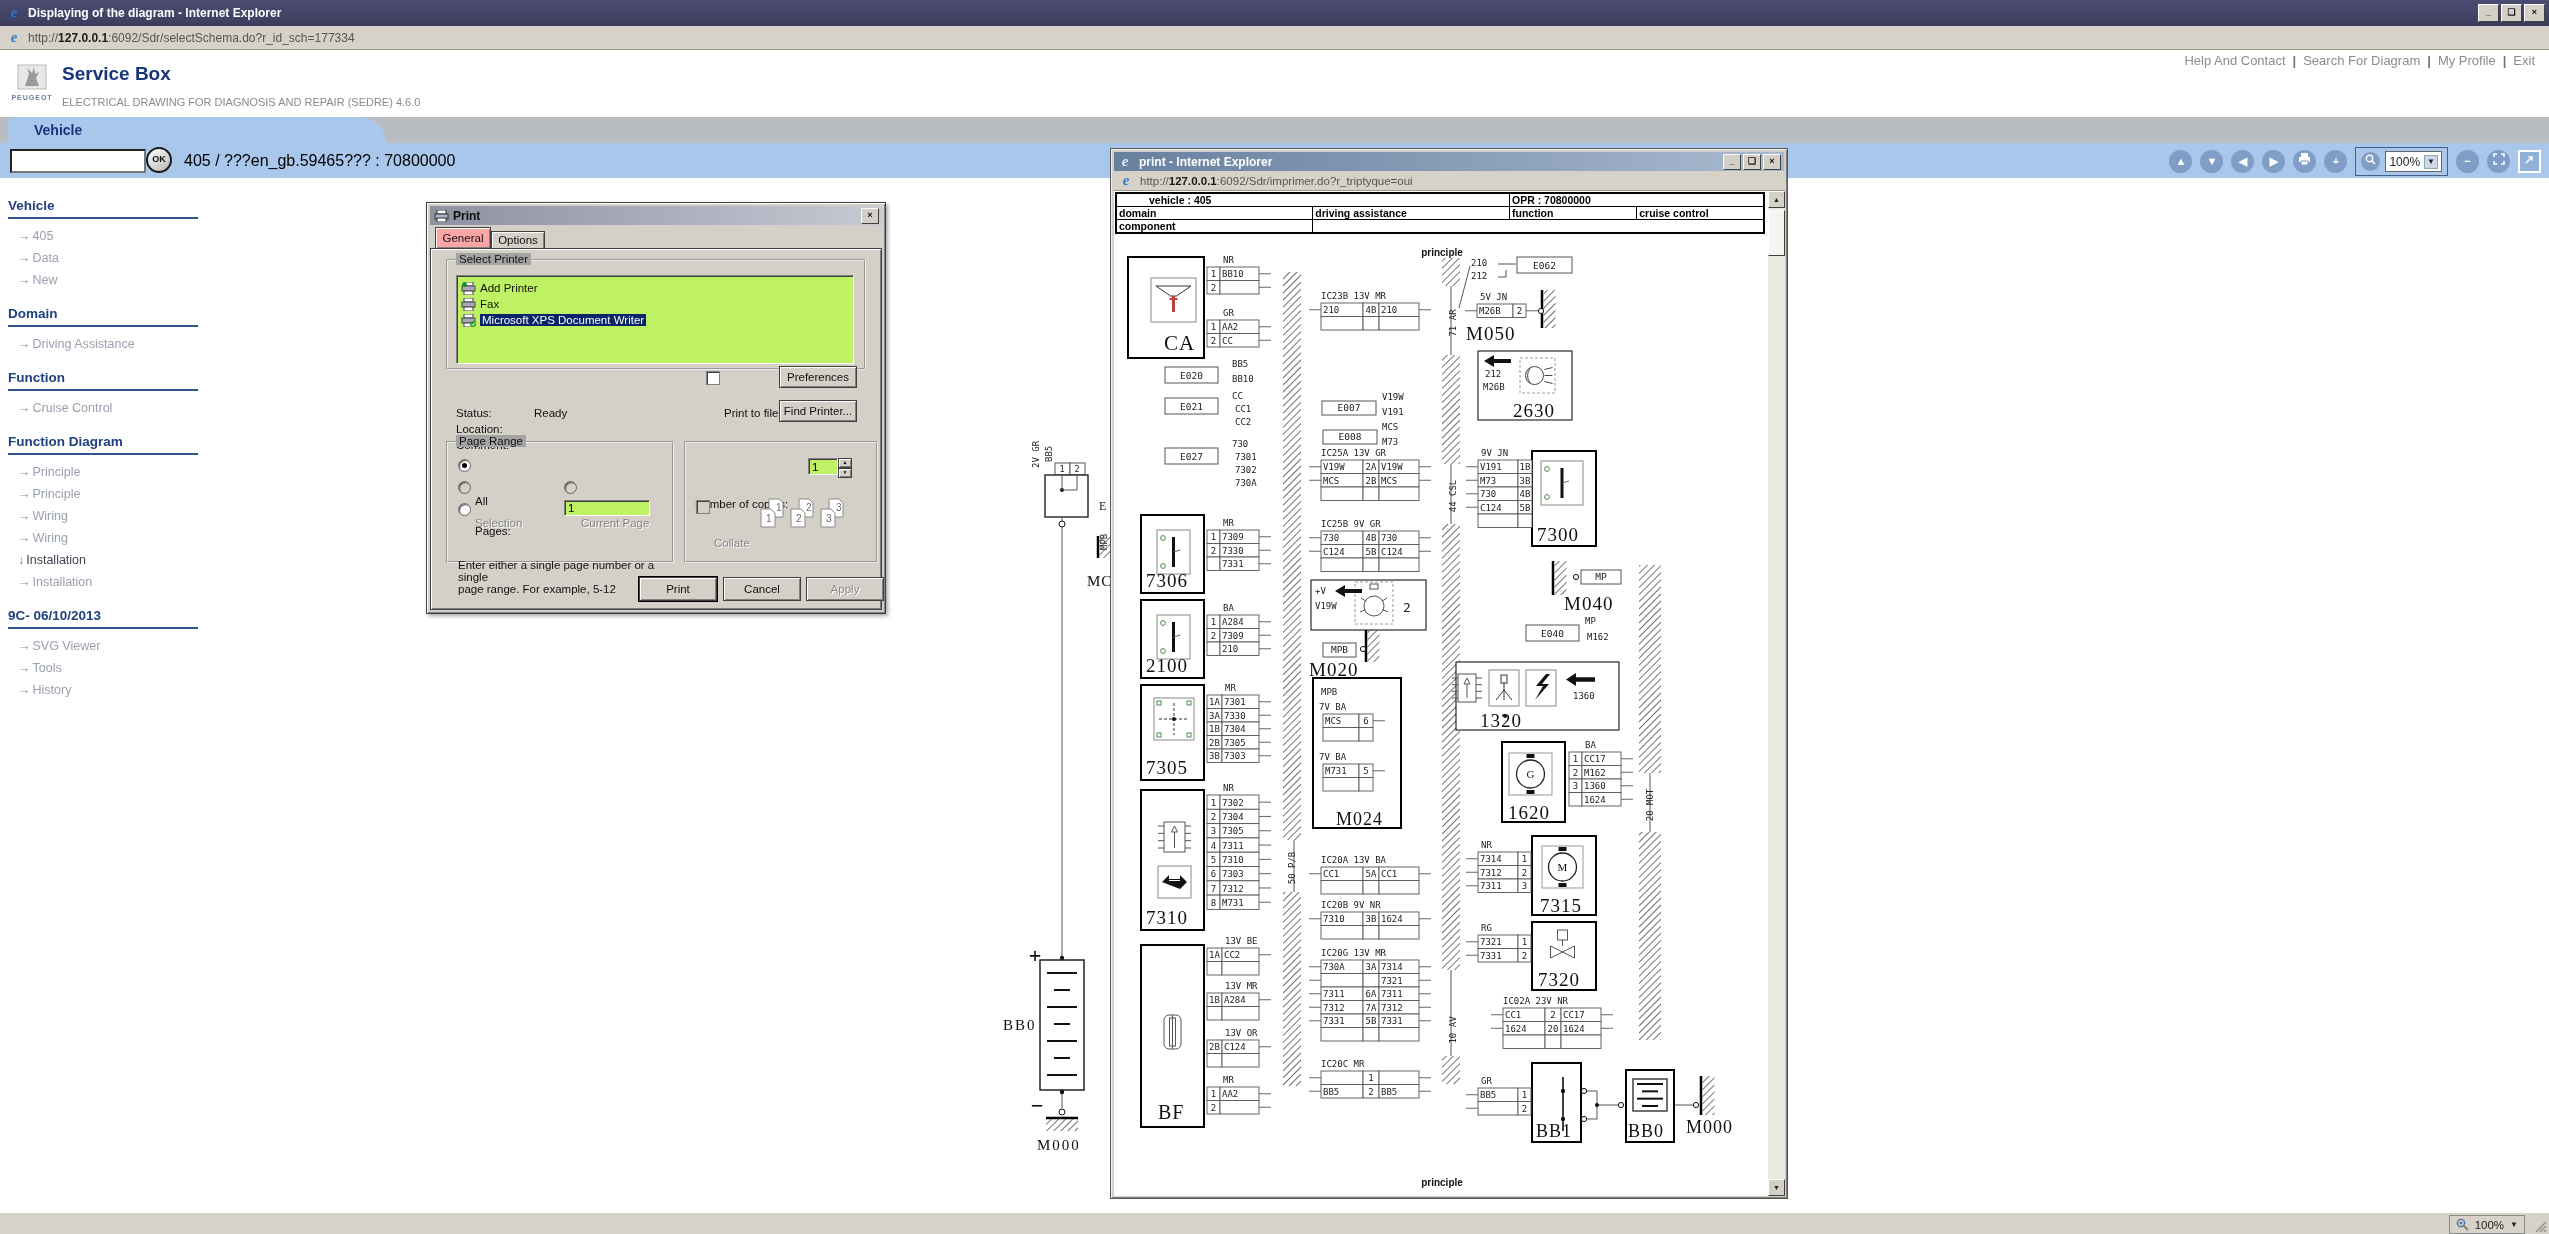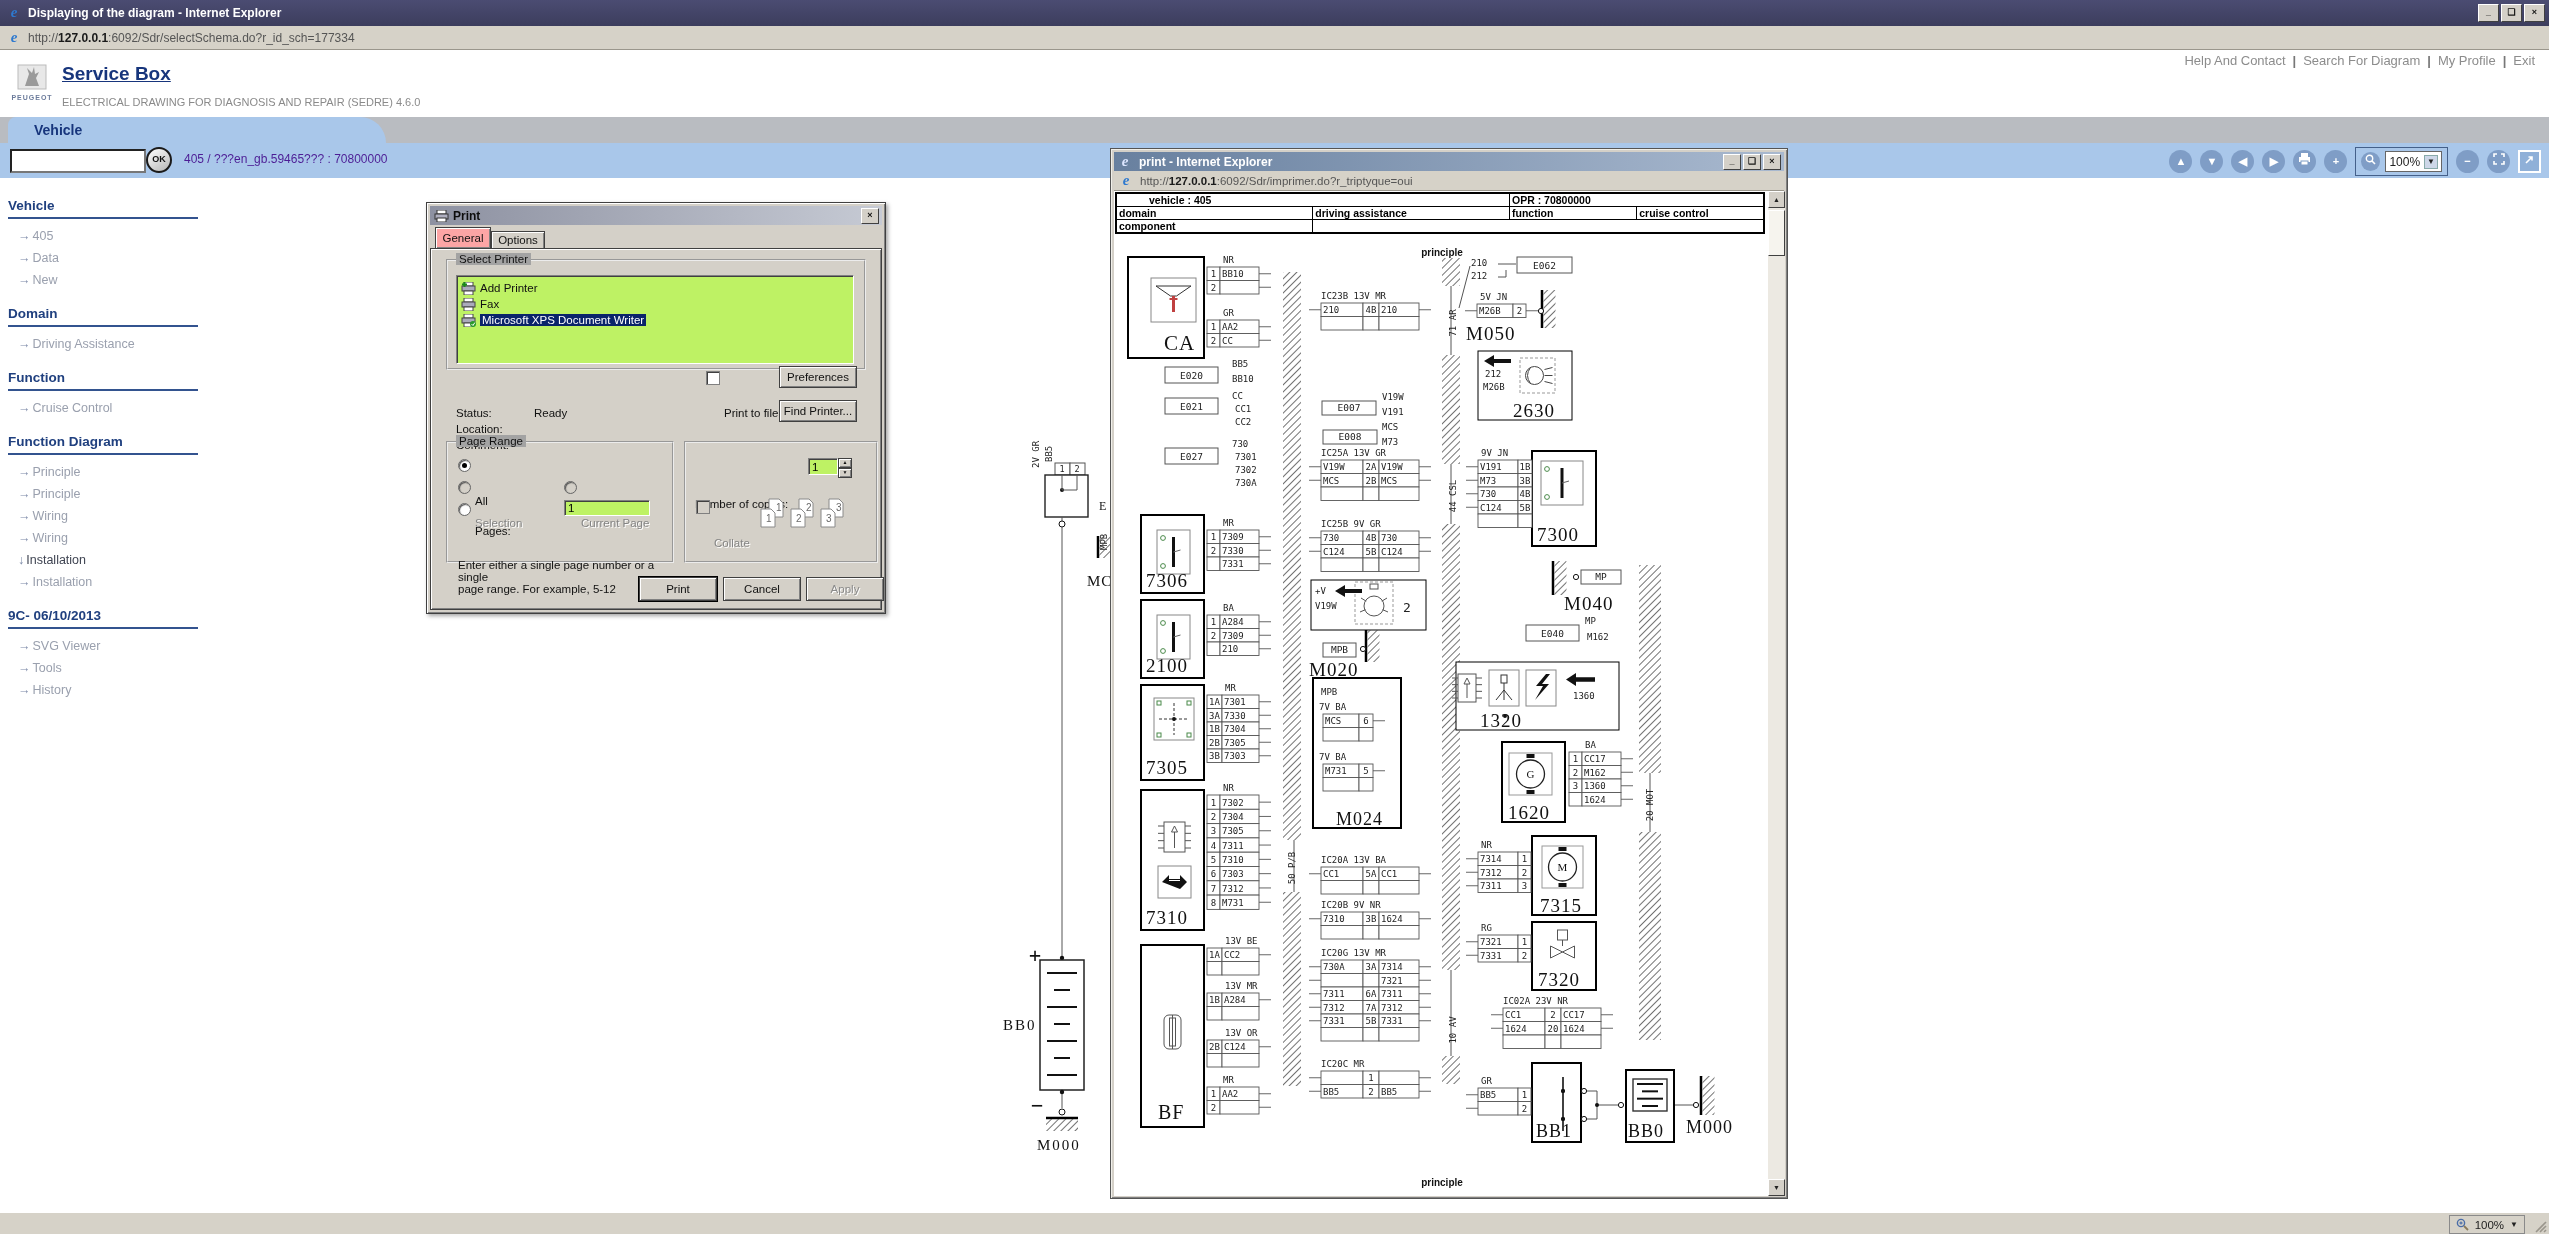--- a/index.html
+++ b/index.html
@@ -17,30 +17,30 @@
   .ie-ico{display:inline-block;width:16px;height:16px;border-radius:50%;color:#2e79cf;font-family:"Liberation Serif",serif;
           font-style:italic;font-weight:bold;font-size:15px;line-height:15px;text-align:center;margin-right:6px;}
   .url b{color:#1a1a1a;}
   .page{left:0;top:50px;width:2549px;height:1162px;background:#fff;}
   .toplinks{position:absolute;right:14px;top:3px;font-size:13px;color:#8c8c8c;}
   .toplinks a{color:#8c8c8c;text-decoration:none;}
   .toplinks .sep{color:#777;margin:0 7px;font-weight:bold;}
   .logo{position:absolute;left:10px;top:14px;width:44px;height:40px;text-align:center;}
   .lionbox{width:30px;height:26px;margin:0 auto;}
   .brandword{font-size:7px;letter-spacing:1px;color:#6b7b9b;font-weight:bold;}
-  .apptitle{position:absolute;left:62px;top:13px;font-size:19px;font-weight:bold;color:#17357c;text-decoration:underline;}
+  .apptitle{position:absolute;left:62px;top:13px;font-size:19px;font-weight:bold;color:#17357c;}
   .appsub{position:absolute;left:62px;top:46px;font-size:11px;color:#8a8a8a;}
   .tabrow{position:absolute;left:0;top:67px;width:2549px;height:26px;background:#b9bcc1;}
   .vtab{position:absolute;left:8px;top:0;width:378px;height:26px;background:#a9c7ea;border-radius:8px 26px 0 0;
         color:#17357c;font-weight:bold;font-size:14px;line-height:26px;padding-left:26px;box-sizing:border-box;}
   .bluebar{position:absolute;left:0;top:93px;width:2549px;height:35px;background:#a9c7ea;}
   .searchbox{position:absolute;left:10px;top:6px;width:128px;height:18px;border:2px inset #777;background:#fff;font-size:12px;}
   .okbtn{position:absolute;left:146px;top:4px;width:22px;height:22px;border-radius:50%;border:2px solid #1a1a1a;
          background:linear-gradient(145deg,#ffffff,#b6b6b6);font-size:9px;font-weight:bold;text-align:center;line-height:20px;color:#111;}
-  .vinfo{position:absolute;left:184px;top:9px;font-size:12px;color:#4c1d95;}
+  .vinfo{position:absolute;left:184px;top:9px;font-size:16px;color:#000000;}
   .tools{position:absolute;right:8px;top:4px;display:flex;align-items:center;gap:8px;}
   .cbtn{width:23px;height:23px;border-radius:50%;background:#7f9dc6;color:#fff;text-align:center;line-height:23px;
         font-size:11px;font-weight:bold;}
   .zoomgrp{display:flex;align-items:center;gap:5px;border:1px solid #44608a;padding:2px 5px;height:23px;box-sizing:content-box;}
   .zoomsel{background:#fff;border:1px solid #666;font-size:12px;color:#222;padding:1px 3px;display:flex;align-items:center;gap:4px;height:17px;}
   .zoomsel .caret{font-size:8px;background:#cdd7e8;border:1px solid #8aa;line-height:12px;padding:0 2px;}
   .sqbtn{width:23px;height:23px;background:#8fb0d8;border:2px solid #fff;color:#fff;text-align:center;line-height:19px;font-size:12px;font-weight:bold;box-sizing:border-box;}
   
   .sidebar{position:absolute;left:8px;top:148px;width:240px;}
   .side-sec{margin-bottom:15px;}

